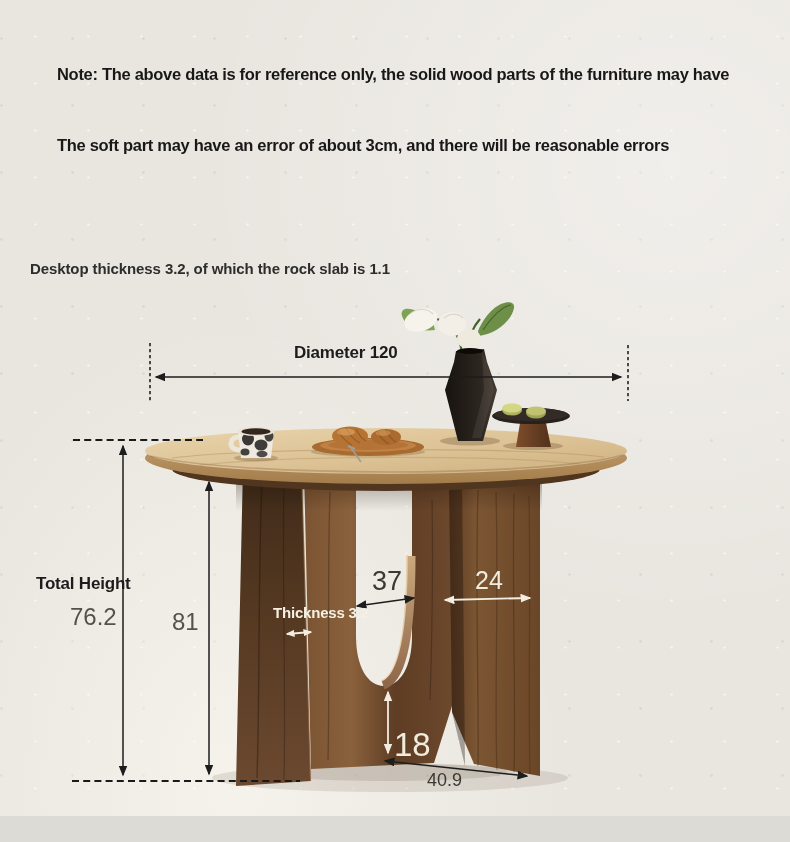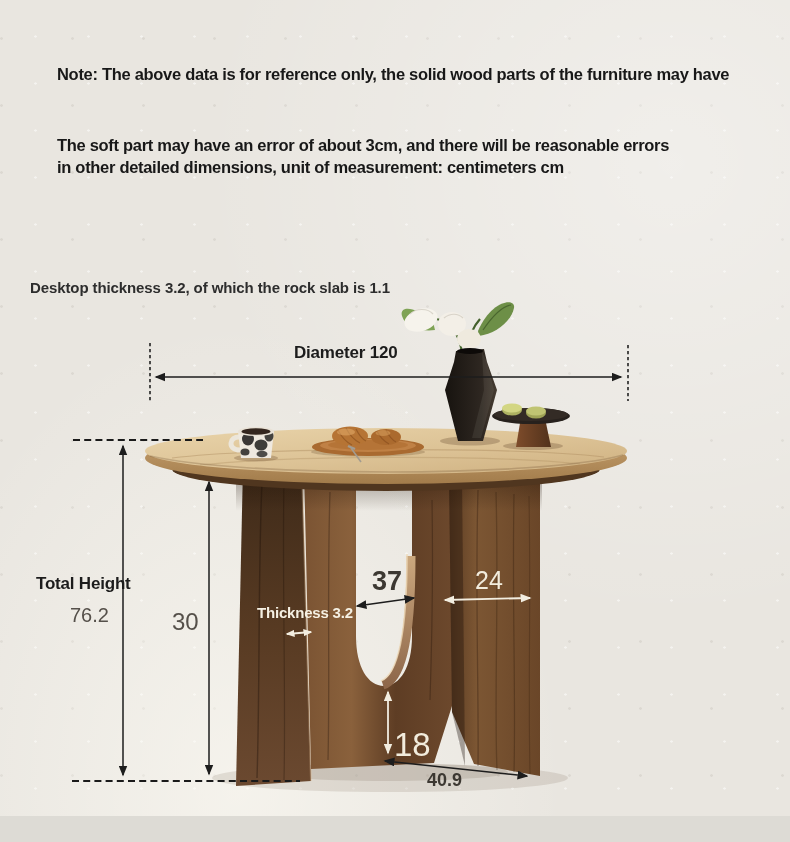--- a/index.html
+++ b/index.html
@@ -10,26 +10,26 @@
       radial-gradient(ellipse at 30% 96%, rgba(255,253,246,.55), rgba(255,253,246,0) 42%),
       radial-gradient(ellipse at 85% 20%, rgba(255,255,255,.35), rgba(255,255,255,0) 50%),
       radial-gradient(rgba(255,255,255,.5) 1px, transparent 1.6px),
       radial-gradient(rgba(150,144,132,.16) 1px, transparent 1.7px);
     background-size:100% 100%,100% 100%,53px 47px,71px 67px;
     background-position:0 0,0 0,9px 13px,37px 5px;
     font-family:"Liberation Sans",sans-serif;
   }
   .lbl{position:absolute;line-height:1;white-space:nowrap;}
   .note{font-size:16.5px;font-weight:700;color:#181818;letter-spacing:-.3px;line-height:22px;}
-  .spec{font-size:15px;font-weight:700;color:#2d2d2d;letter-spacing:-.1px;margin-top:19px;}
+  .spec{font-size:15px;font-weight:700;color:#2d2d2d;letter-spacing:-.1px;}
   .dim-bold{font-weight:700;color:#1c1c1c;letter-spacing:-.2px;}
   .num-gray{font-weight:400;color:#55504a;}
-  .num-dark{font-weight:700;color:#3c3832;}
+  .num-dark{font-weight:400;color:#3c3832;}
   .num-light{font-weight:400;color:#f2ecdd;}
-  .txt-light{font-weight:700;color:#f5f0e3;letter-spacing:-.2px;}
+  .txt-light{font-weight:700;color:#f5f0e3;letter-spacing:-.2px;margin-left:16px;}
   svg{position:absolute;left:0;top:0;}
   .scene{z-index:1;}
   .ann{z-index:2;}
   .labels{z-index:3;}
 </style>
 </head>
 <body>
 
 <div class="canvas">
 
@@ -207,30 +207,29 @@
   </svg>
 
   <div class="labels" style="position:absolute;left:0;top:0;width:790px;height:842px;z-index:3;">
 
     <div class="lbl note" style="left:57px;top:63px;">
       <div>Note: The above data is for reference only, the solid wood parts of the furniture may have</div>
     </div>
 
     <div class="lbl note" style="left:57px;top:127px;margin-top:7px;">
       <div>The soft part may have an error of about 3cm, and there will be reasonable errors</div>
-      <div>in other detailed dimensions, unit of measurement: centimeters cm</div>
     </div>
 
     <div class="lbl spec" style="left:30px;top:261px;">Desktop thickness 3.2, of which the rock slab is 1.1</div>
 
     <div class="lbl dim-bold" style="left:294px;top:344px;font-size:17px;">Diameter 120</div>
 
     <div class="lbl dim-bold" style="left:36px;top:575px;font-size:17px;">Total Height</div>
-    <div class="lbl num-gray" style="left:70px;top:605px;font-size:20px;">76.2</div>
-    <div class="lbl num-gray" style="left:172px;top:610px;font-size:24px;">30</div>
+    <div class="lbl num-gray" style="left:70px;top:605px;font-size:24px;">76.2</div>
+    <div class="lbl num-gray" style="left:172px;top:610px;font-size:24px;">81</div>
 
     <div class="lbl num-dark" style="left:372px;top:568px;font-size:27px;">37</div>
     <div class="lbl num-light" style="left:475px;top:568px;font-size:25px;">24</div>
     <div class="lbl txt-light" style="left:257px;top:605px;font-size:15px;">Thickness 3.2</div>
     <div class="lbl num-light" style="left:394px;top:728px;font-size:33px;">18</div>
     <div class="lbl num-dark" style="left:427px;top:771px;font-size:18px;">40.9</div>
   </div>
 
 </div>
 

